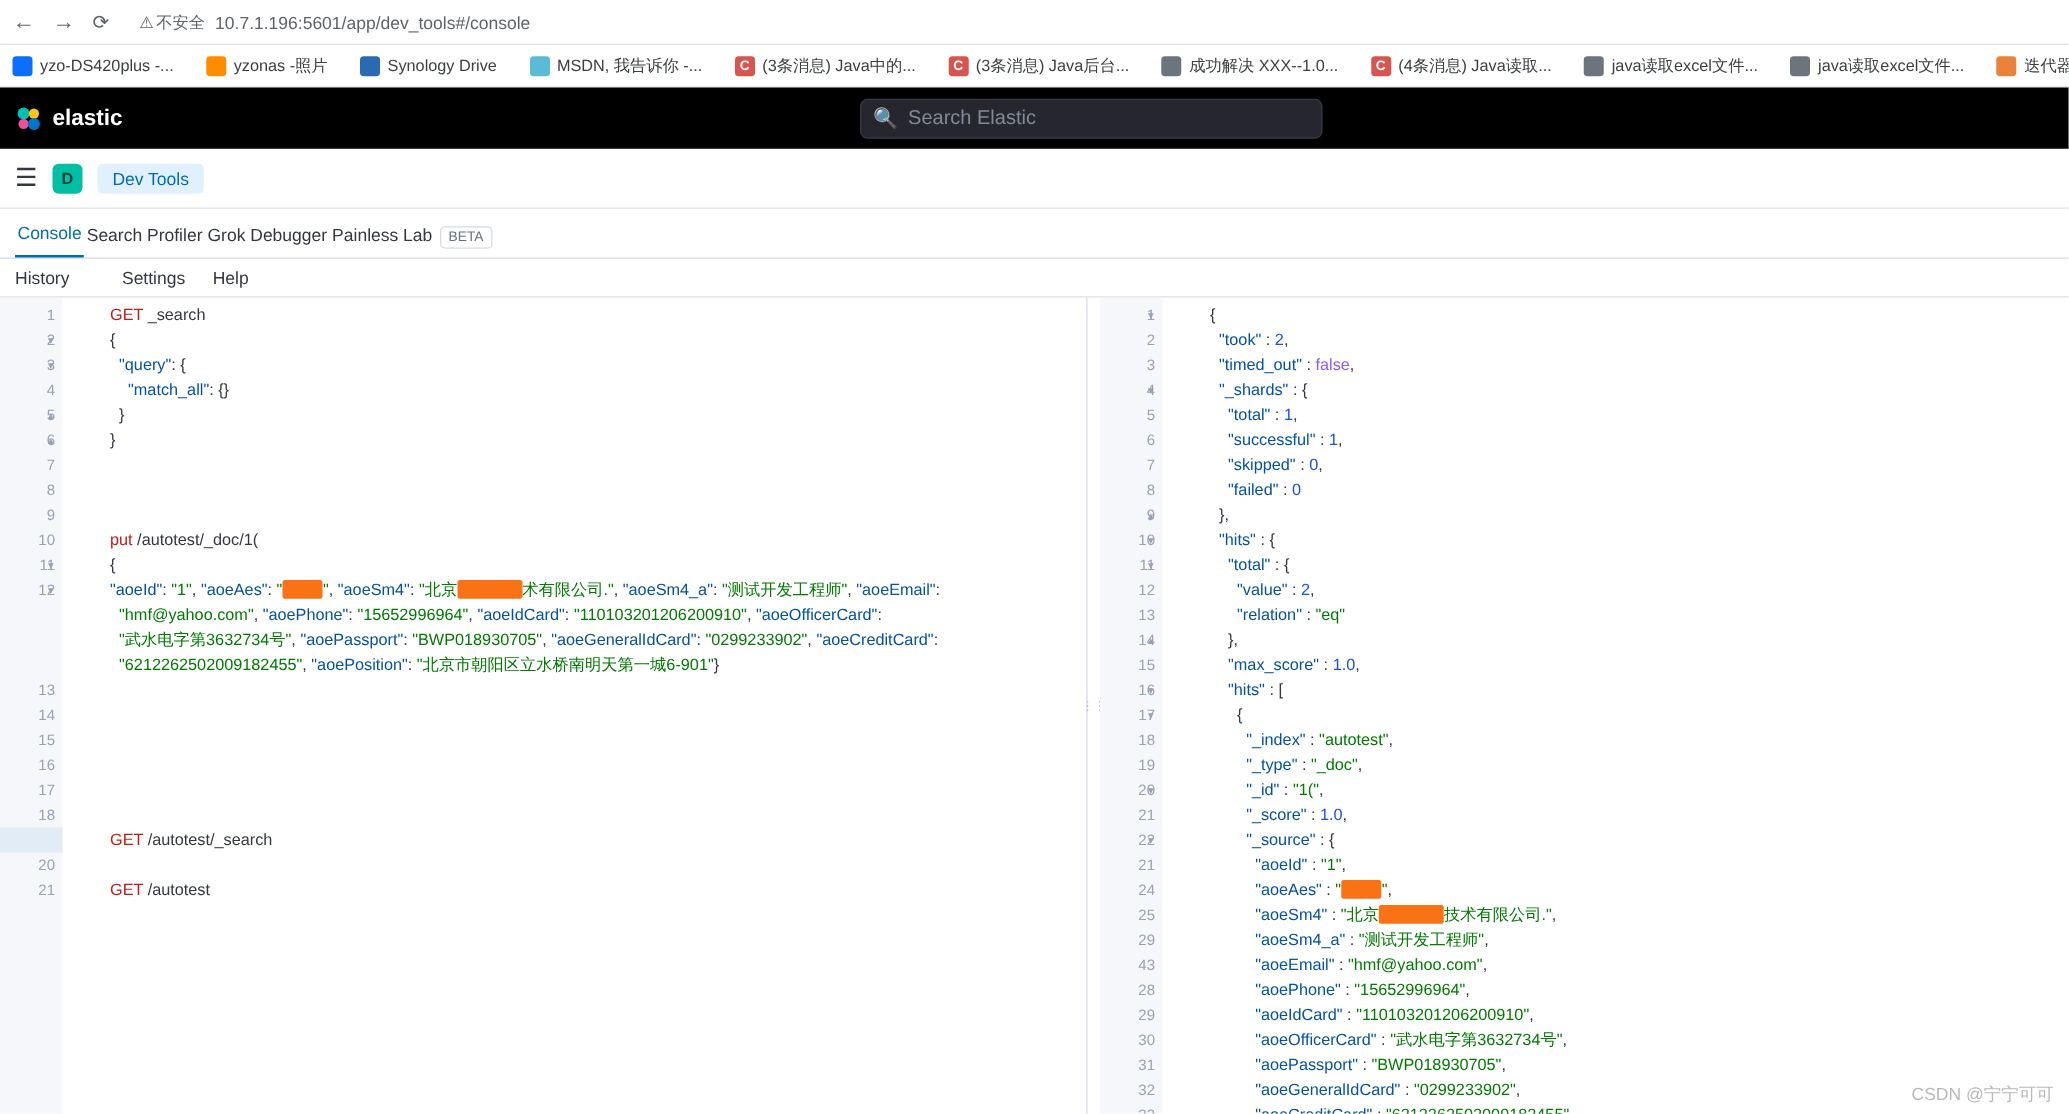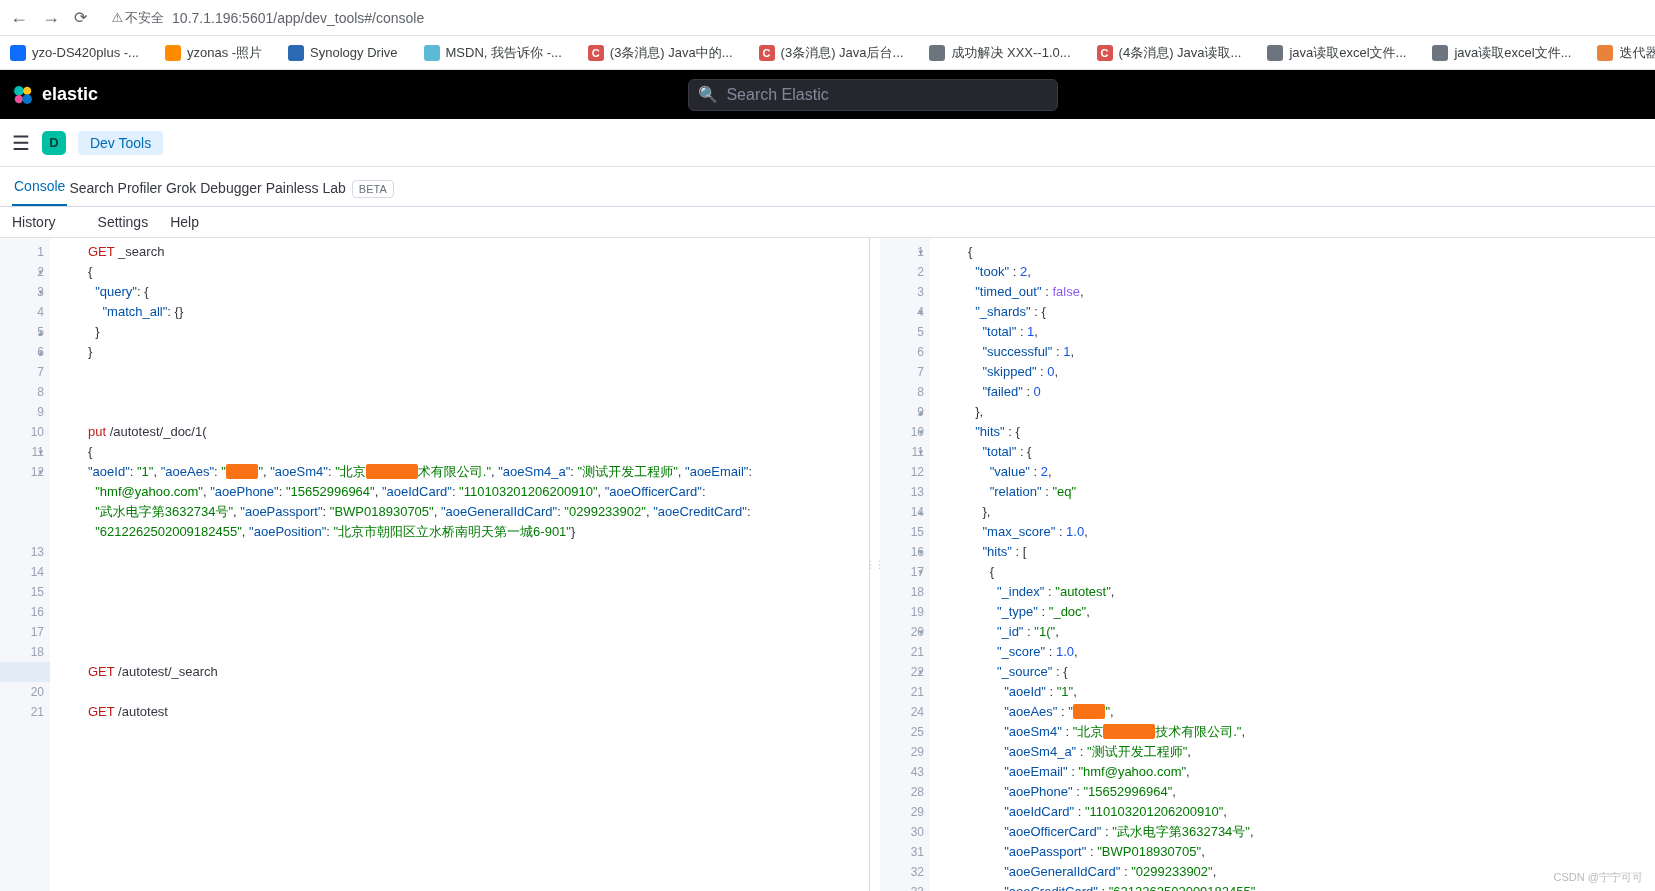--- a/index.html
+++ b/index.html
@@ -29,21 +29,21 @@
 .pane { flex:1; display:flex; font-family:Menlo,Consolas,monospace; font-size:13px; position:relative; overflow:hidden;}
 .pane.left { flex:0 0 870px; border-right:1px solid #d3dae6;}
 .gutter { width:50px; background:#f5f7fa; color:#98a2b3; text-align:right; padding:4px 6px 0 0; line-height:20px; font-size:12px; position:relative;}
 .gutter .fold { position:absolute; right:1px; font-size:9px; color:#98a2b3;}
 .code { flex:1; padding:4px 6px 0 6px; line-height:20px; white-space:pre; color:#343741; position:relative;margin-left:32px;}
 .hl-line { position:absolute; left:0; right:0; height:20px; background:#e1ecf7; z-index:0;}
 .code > div { position:relative; z-index:1;}
 .kw{color:#c41a16;} .str{color:#007a00;} .prop{color:#0451a5;} .num{color:#1750eb;} .bool{color:#8b5cf6;}
 .redact{background:#f97316; color:transparent; border-radius:2px;}
 .resizer { width:10px; display:flex; align-items:center; justify-content:center; color:#98a2b3; cursor:col-resize; font-size:10px;}
-.watermark { position:absolute; right:12px; bottom:6px; color:#b8b8b8; font-size:11px;}
+.watermark { position:absolute; right:12px; bottom:6px; color:#b8b8b8; font-size:14px;}
 </style>
 </head>
 <body>
 
 <div class="browser-bar">
   <span class="nav-arrow">←</span>
   <span class="nav-arrow">→</span>
   <span class="reload">⟳</span>
   <div class="addr">
     <span class="warn">⚠ <span>不安全</span></span>

